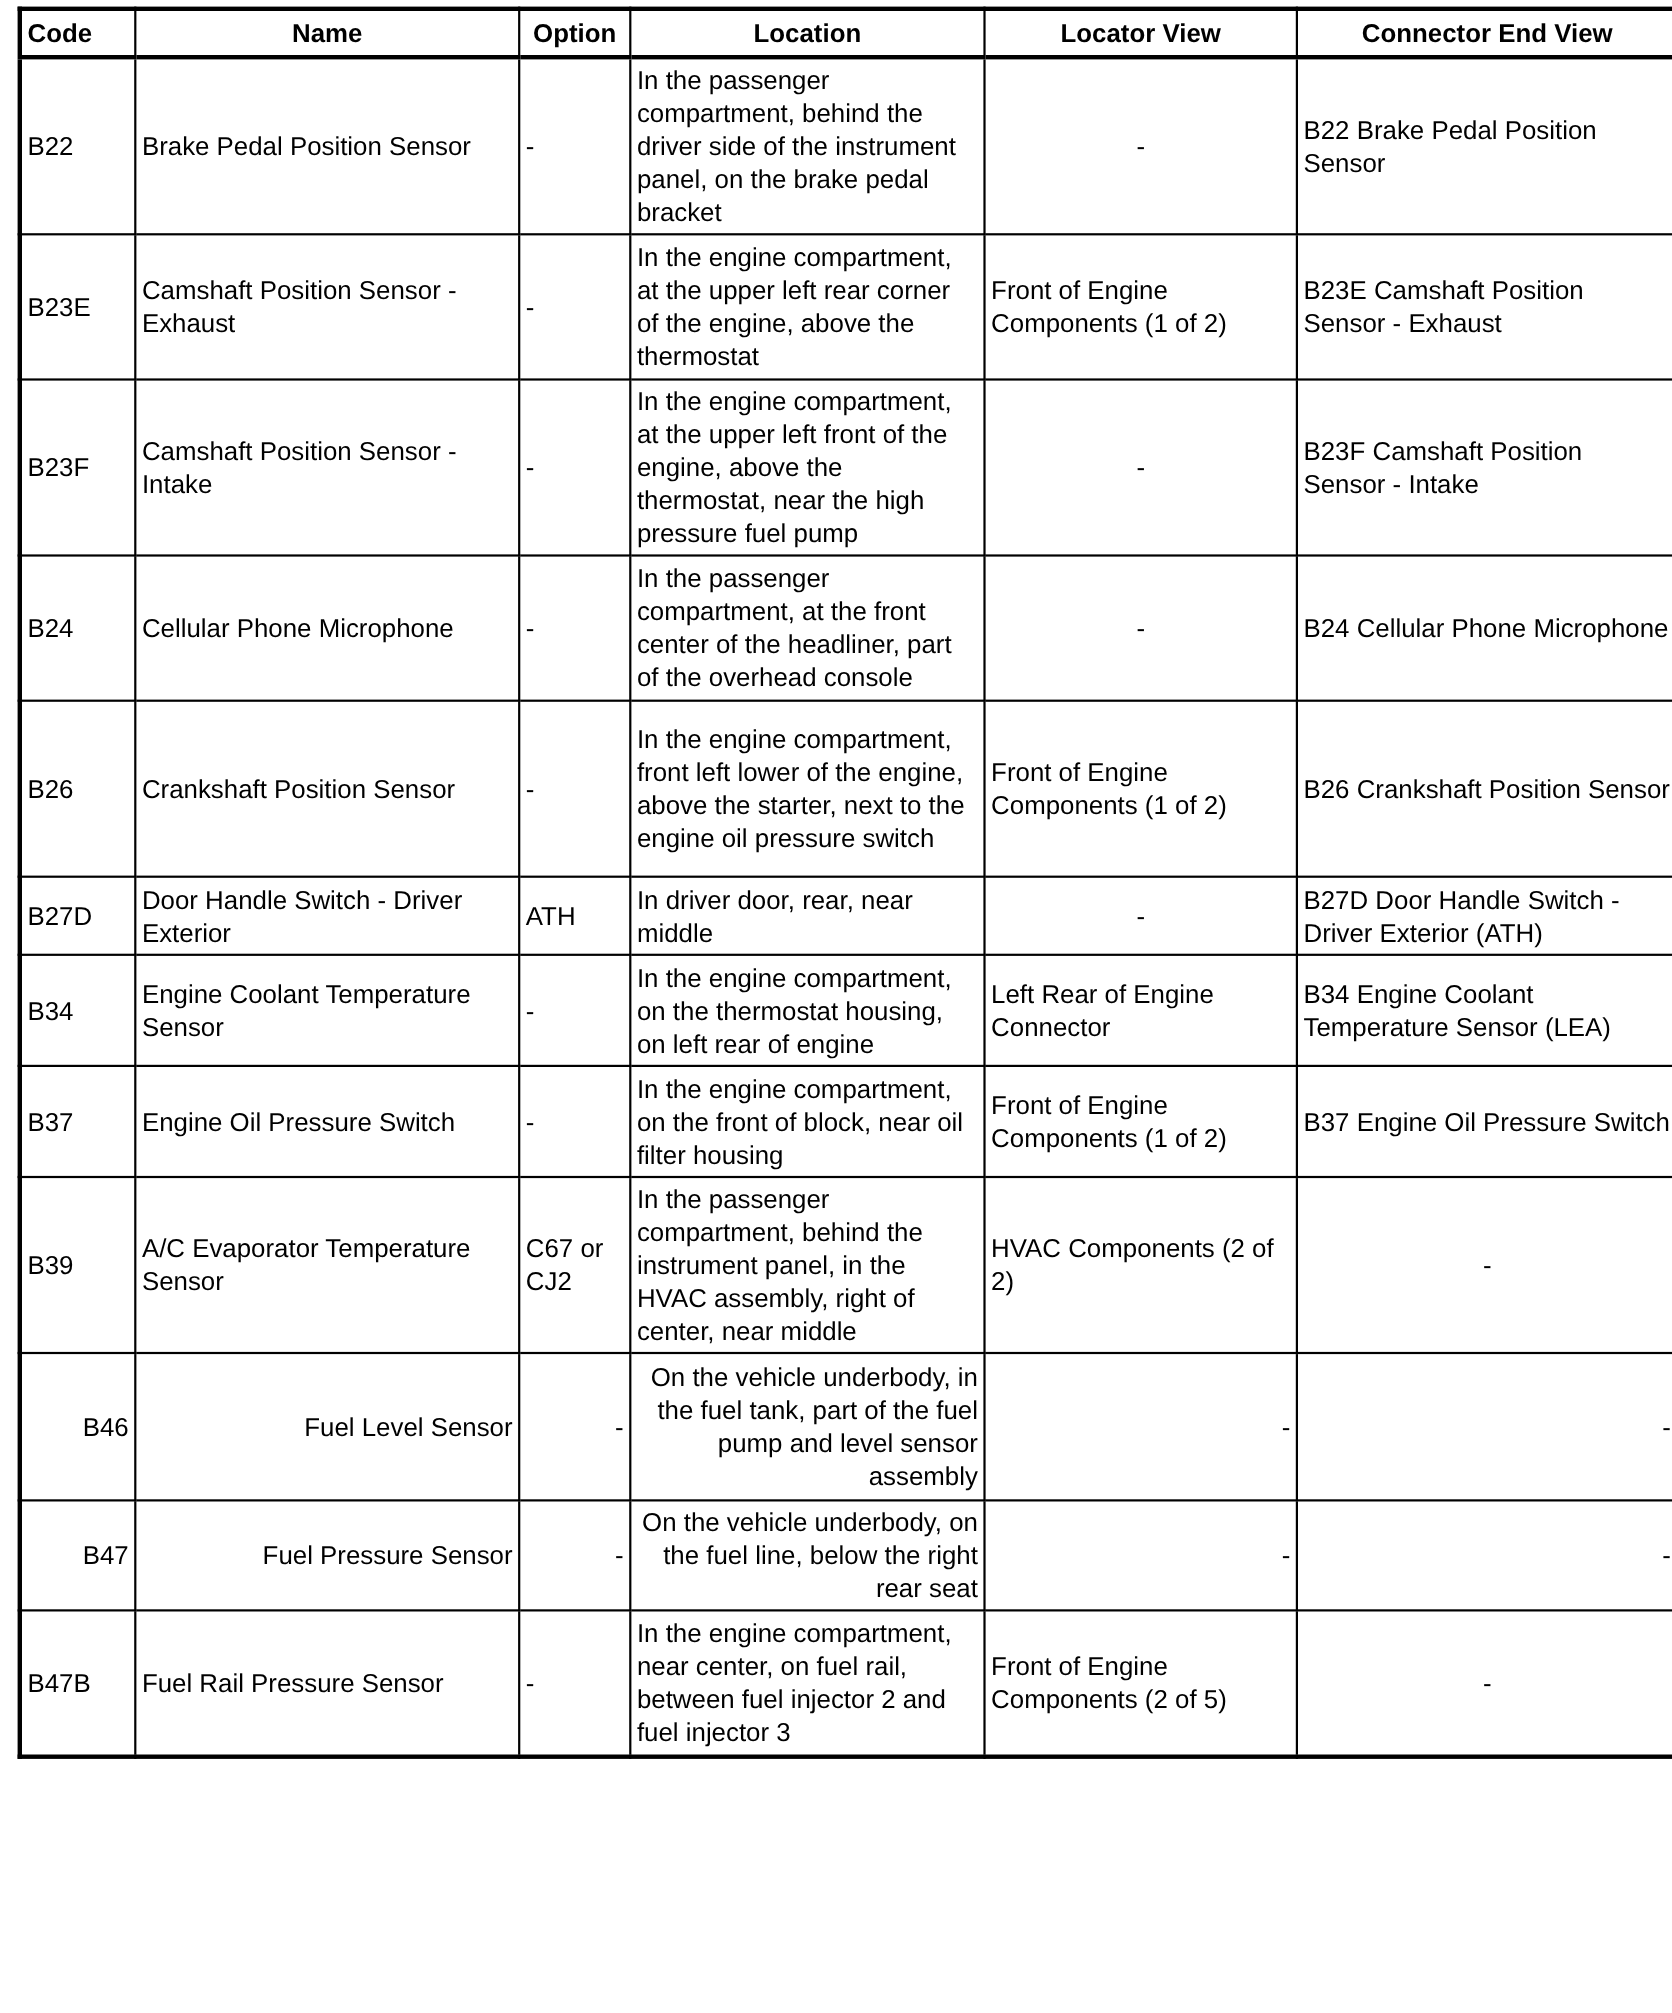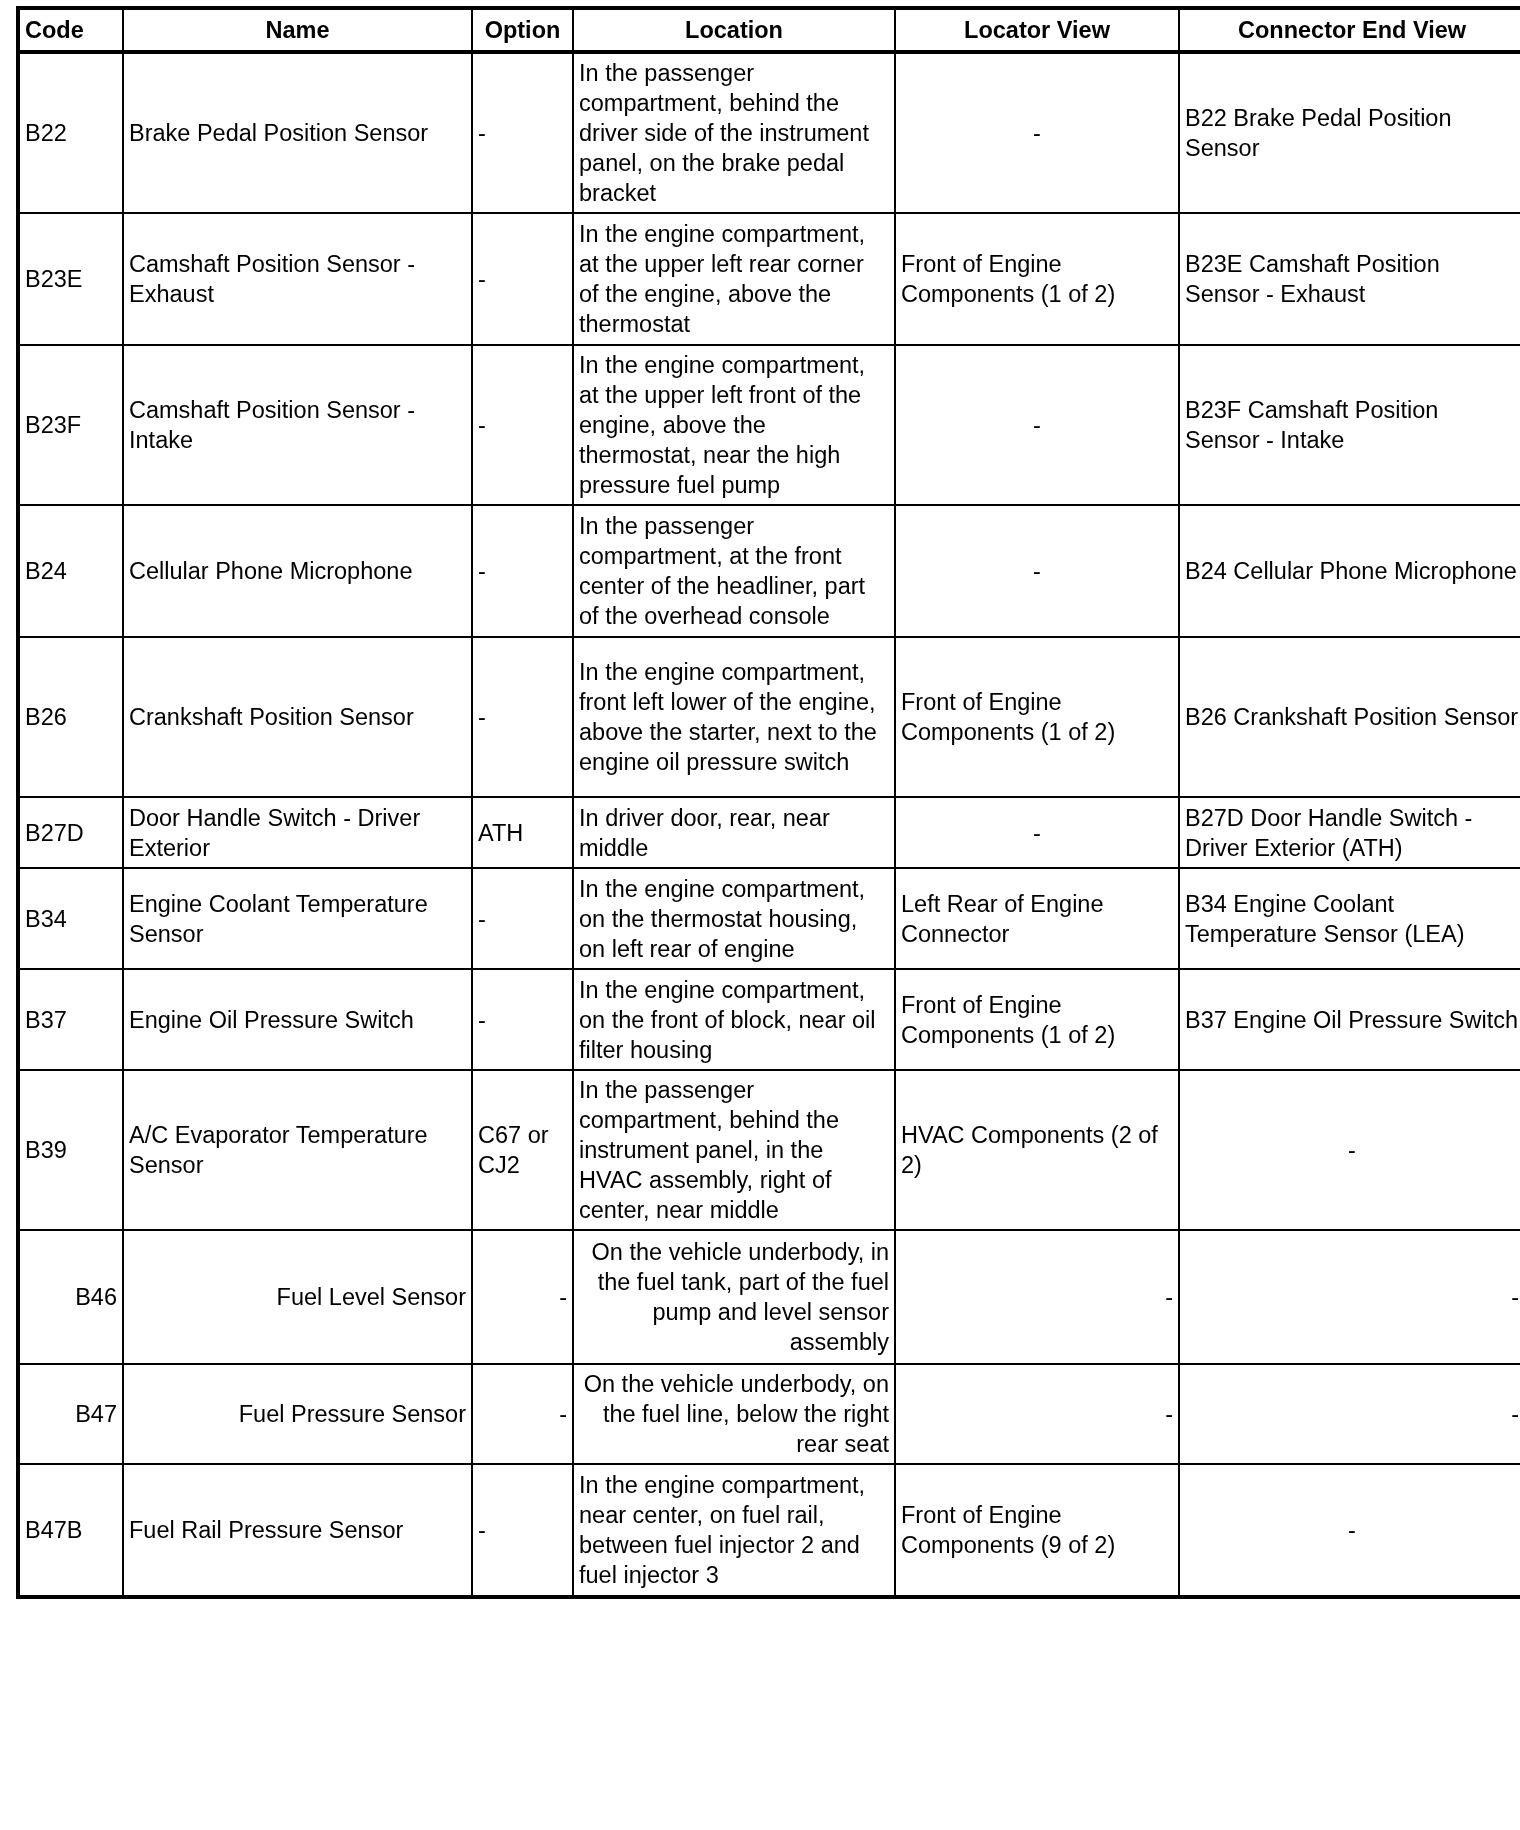--- a/index.html
+++ b/index.html
@@ -146,17 +146,17 @@
         <td>-</td>
         <td>On the vehicle underbody, on the fuel line, below the right rear seat</td>
         <td class="center">-</td>
         <td class="center">-</td>
       </tr>
       <tr class="r-h4">
         <td>B47B</td>
         <td>Fuel Rail Pressure Sensor</td>
         <td>-</td>
         <td>In the engine compartment, near center, on fuel rail, between fuel injector 2 and fuel injector 3</td>
-        <td>Front of Engine Components (9 of 2)</td>
+        <td>Front of Engine Components (2 of 5)</td>
         <td class="center">-</td>
       </tr>
     </tbody>
 </table>
 
 </body></html>

